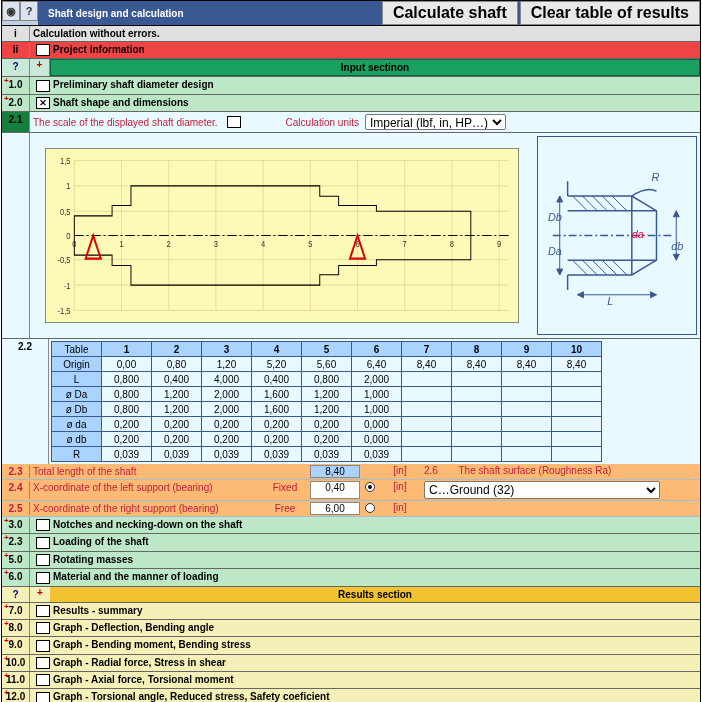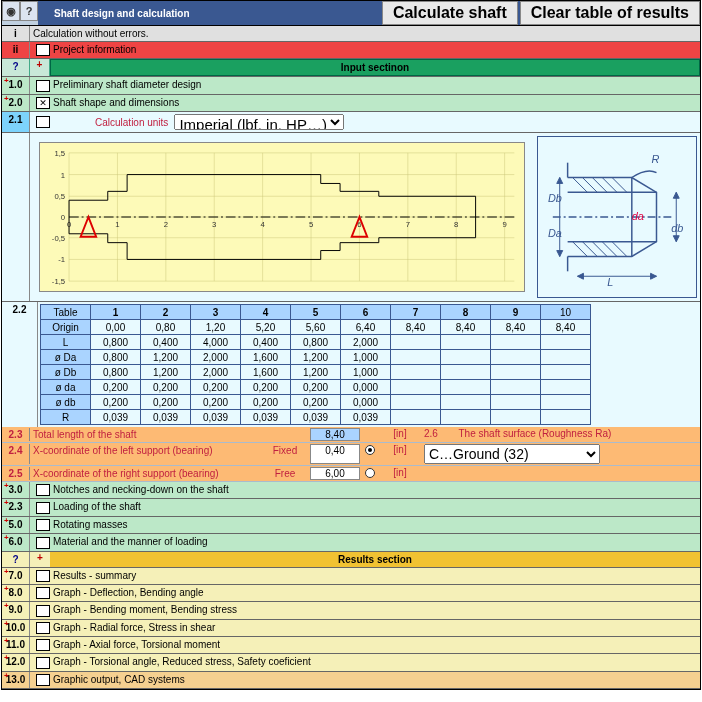--- a/index.html
+++ b/index.html
@@ -1,68 +1,68 @@
 <!DOCTYPE html>
 <html><head>
 <meta charset="utf-8">
 <style>
   *{box-sizing:border-box;margin:0;padding:0}
   body{font-family:Verdana,Arial,sans-serif;font-size:10px;background:#fff;width:700px;margin:0 auto;border:1px solid #000}
   .hdr{display:flex;background:#3a5891;color:#fff;font-weight:bold;border-bottom:1px solid #000}
   .hdr .icons{background:#c0d0e0;display:flex}
   .hdr .icons span{width:18px;height:20px;display:flex;align-items:center;justify-content:center;border:1px solid #888;background:#dce4f0;color:#333;font-size:11px}
-  .hdr .title{flex:1;padding:3px 16px;display:flex;align-items:center}
+  .hdr .title{flex:1;padding:3px 10px;display:flex;align-items:center}
   .hdr .btns{display:flex}
   .hdr .btns button{background:#e8e8e8;color:#000;font-weight:bold;font-size:16px;border:1px solid #888;padding:2px 10px;margin-left:2px;cursor:pointer}
   .row{display:flex;border-bottom:1px solid #666}
   .idx{width:28px;text-align:center;font-weight:bold;padding:2px;border-right:1px solid #888;background:inherit;position:relative}
   .idx .plus{color:#c00;position:absolute;left:2px;top:-1px;font-size:8px}
   .chk{width:14px;height:12px;border:1px solid #000;display:inline-block;background:#fff;vertical-align:middle;margin:0 3px}
   .chk.on::after{content:"✕";font-size:9px;line-height:10px;display:block;text-align:center}
-  .txt{padding:2px 3px;flex:1;font-weight:normal}
+  .txt{padding:2px 3px;flex:1;font-weight:bold}
   .r-i{background:#e0e0e0}
   .r-ii{background:#ef4444}
   .r-input-hdr{background:#1aa060}
   .r-input-hdr .idx{background:#c8e8d8;color:#008;border-right:1px solid #4a8}
   .r-input-hdr .plus-box{width:20px;background:#c8e8d8;border-right:1px solid #4a8;text-align:center;font-weight:bold;color:#b00}
   .r-input-hdr .title{flex:1;text-align:center;font-weight:bold;color:#000;padding:2px;border:1px solid #064}
   .r-sec{background:#bce8c8}
   .r-sec.yellow{background:#f5f0b8}
   .r-sec.orange{background:#f5d090}
   .r-sec .idx{background:inherit}
   .r2-1{background:#e8faff;display:flex;border-bottom:1px solid #666}
-  .r2-1 .idx{background:#7dd3fc}
+  .r2-1 .idx{background:#15803d}
   .r2-1 .content{flex:1;display:flex;align-items:center;padding:2px 3px;gap:6px;color:#c02040}
-  .r2-1 select{font-size:15px;height:16px}
+  .r2-1 select{font-size:12px;height:16px}
   .diagram-area{display:flex;background:#e8faff;border-bottom:1px solid #666}
   .diagram-area .idx{width:28px;border-right:1px solid #888}
-  .plot{flex:1;background:#c4b5fd;border:1px solid #888;margin:9px;position:relative;height:150px}
+  .plot{flex:1;background:#c4b5fd;border:1px solid #888;margin:15px;position:relative;height:175px}
   .schematic{width:160px;background:#e8faff;border:1px solid #3a5891;margin:3px;position:relative}
   .tbl-area{display:flex;background:#e8faff}
-  .tbl-area .idx{width:36px;border-right:1px solid #888;padding-top:2px}
+  .tbl-area .idx{width:47px;border-right:1px solid #888;padding-top:2px}
   .tbl{border-collapse:collapse;margin:2px}
   .tbl td,.tbl th{border:1px solid #3a5891;padding:1px 2px;text-align:center;font-size:10px;min-width:50px;height:15px}
   .tbl th{background:#aad4ff;font-weight:normal}
   .tbl .lbl{background:#aad4ff;min-width:50px}
   .info-rows{background:#fdba74}
   .info-row{display:flex;border-bottom:1px solid #abc;padding:1px 0}
   .info-row .idx{width:28px;text-align:center;padding:1px;color:#c02040}
   .info-row .label{flex:0 0 230px;padding:1px 3px;color:#c02040}
   .info-row .mid{width:50px;text-align:center;padding:1px 4px;color:#c02040}
   .info-row .val{width:50px;text-align:center;border:1px solid #888;background:#fff}
   .info-row .radio{width:20px;text-align:center}
   .info-row .unit{width:40px;text-align:center;color:#c02040}
   .info-row .right{flex:1;padding:0 4px}
   .r-results-hdr{background:#f1c232;display:flex;border-bottom:1px solid #666}
   .r-results-hdr .idx{background:#f5f0b8;color:#008}
   .r-results-hdr .plus-box{width:20px;background:#f5f0b8;text-align:center;font-weight:bold;color:#b00}
   .r-results-hdr .title{flex:1;text-align:center;font-weight:bold;padding:2px}
   .radio-dot{display:inline-block;width:10px;height:10px;border:1px solid #333;border-radius:50%;background:#fff;vertical-align:middle}
   .radio-dot.on::after{content:"";display:block;width:4px;height:4px;background:#000;border-radius:50%;margin:2px}
-  select.surface{width:176px;font-size:14px}
+  select.surface{width:236px;font-size:12px}
 </style>
 </head>
 <body>
 
 <div class="hdr">
   <div class="icons">
     <span>◉</span>
     <span>?</span>
   </div>
   <div class="title">Shaft design and calculation</div>
@@ -94,20 +94,21 @@
 </div>
 
 <div class="row r-sec">
   <div class="idx"><span class="plus">+</span><span>2.0</span></div>
   <div class="txt"><span class="chk on"></span><span>Shaft shape and dimensions</span></div>
 </div>
 
 <div class="r2-1">
   <div class="idx">2.1</div>
   <div class="content">
+    <span>The scale of the displayed shaft diameter.</span>
     <span class="chk"></span>
     <span style="margin-left:36px">Calculation units</span>
     <select><option>Imperial (lbf, in, HP…)</option></select>
   </div>
 </div>
 
 <div class="diagram-area">
   <div class="idx"></div>
   <div class="plot">
     <svg width="100%" height="100%" viewBox="0 0 500 150" preserveAspectRatio="none">
@@ -226,21 +227,21 @@
           <th class="lbl">Table</th>
           <th style="font-weight:bold">1</th>
           <th style="font-weight:bold">2</th>
           <th style="font-weight:bold">3</th>
           <th style="font-weight:bold">4</th>
           <th style="font-weight:bold">5</th>
           <th style="font-weight:bold">6</th>
           <th style="font-weight:bold">7</th>
           <th style="font-weight:bold">8</th>
           <th style="font-weight:bold">9</th>
-          <th style="font-weight:normal">10</th>
+          <th style="font-weight:bold">10</th>
         </tr>
         <tr>
           <td class="lbl">Origin</td>
           <td>0,00</td>
           <td>0,80</td>
           <td>1,20</td>
           <td>5,20</td>
           <td>5,60</td>
           <td>6,40</td>
           <td>8,40</td>

